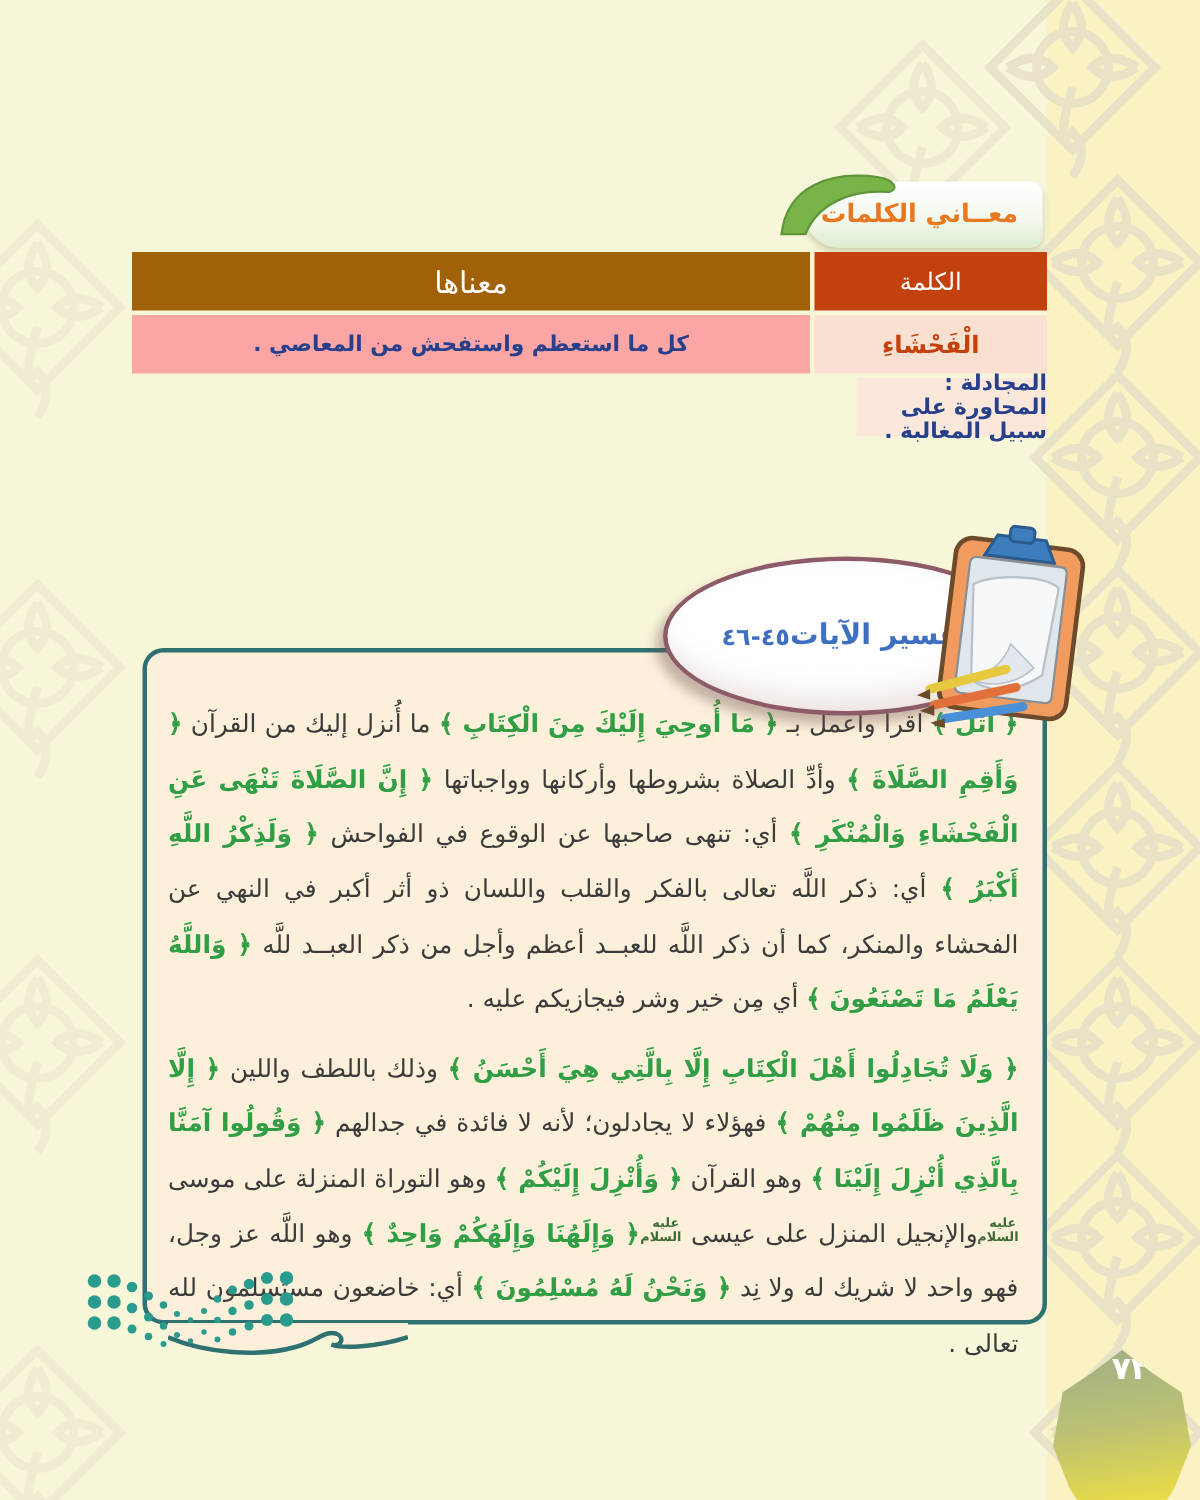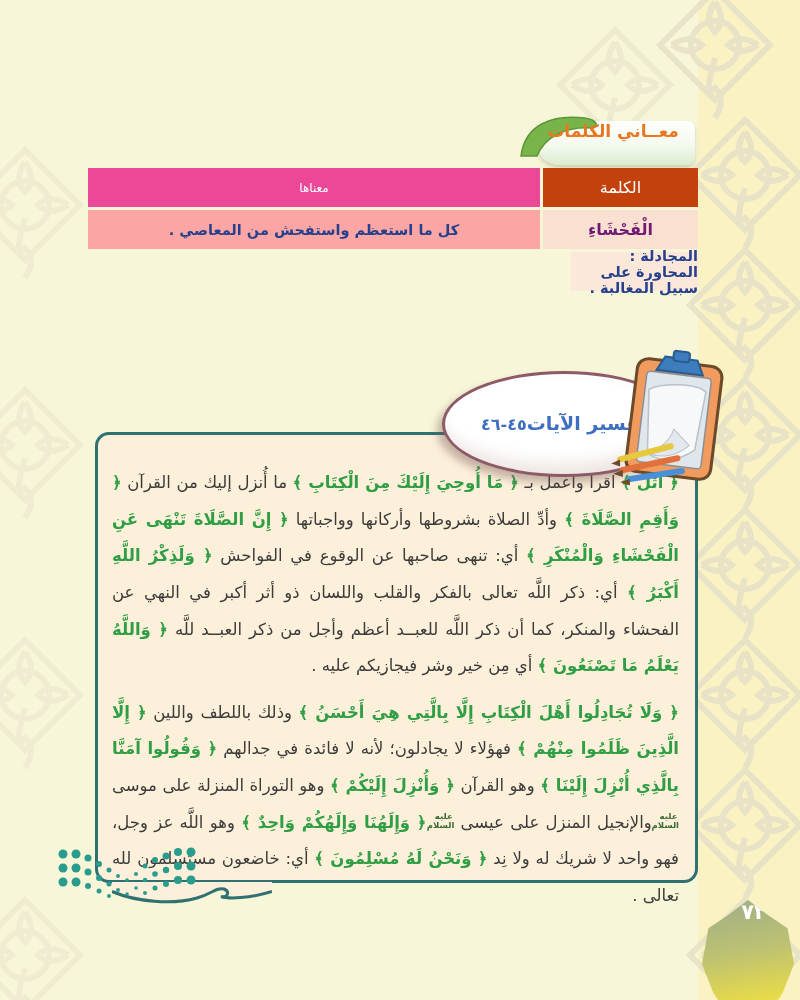--- a/index.html
+++ b/index.html
@@ -13,37 +13,37 @@
   
   .right-band{right:0;top:0;width:102px;height:1000px;background:#faf2c2;}
   .pattern-svg{left:0;top:0;width:800px;height:1000px;pointer-events:none;}
 
   
   .vocab-banner{
     left:537px;top:121px;width:158px;height:44px;
     background:linear-gradient(180deg,#ffffff 0%,#f4f9ee 55%,#dcecd0 100%);
     border-radius:8px 8px 8px 22px;
     box-shadow:0 3px 4px rgba(90,90,60,.25);
-    display:flex;align-items:flex-start;justify-content:center;
+    display:flex;align-items:center;justify-content:center;
   }
   .vocab-banner .title{
     color:#e8771f;font-weight:bold;font-size:17px;white-space:nowrap;
     position:relative;z-index:2;padding-right:6px;
   }
   .leaf-swoosh{position:absolute;right:96px;top:-9px;width:80px;height:46px;z-index:1;}
 
   
   .vocab-table{
     left:85px;top:168px;width:613px;
     display:grid;grid-template-columns:155px 452px;gap:3px;
   }
   .cell{display:flex;align-items:center;justify-content:center;height:39px;}
   .th-word{background:#c2410c;color:#fff;font-size:16px;}
-  .th-meaning{background:#ec4899;color:#fff;font-size:12px;}
-  .td-word{color:#701a75;font-weight:bold;font-size:16px;}
+  .th-meaning{background:#a16207;color:#fff;font-size:20px;}
+  .td-word{color:#c2410c;font-weight:bold;font-size:16px;}
   .td-meaning{color:#27408b;font-weight:bold;font-size:14.5px;}
   .r1w{background:#f9e0d0;}
   .r1m{background:#fca5a5;}
   .r2w{background:#f6dcc8;}
   .r2m{background:#fbe8da;margin-left:28px;}
 
   
   .badge-ellipse{
     left:442px;top:371px;width:238px;height:100px;
     background:#ffffff;border:3px solid #8d5a68;border-radius:50%;

